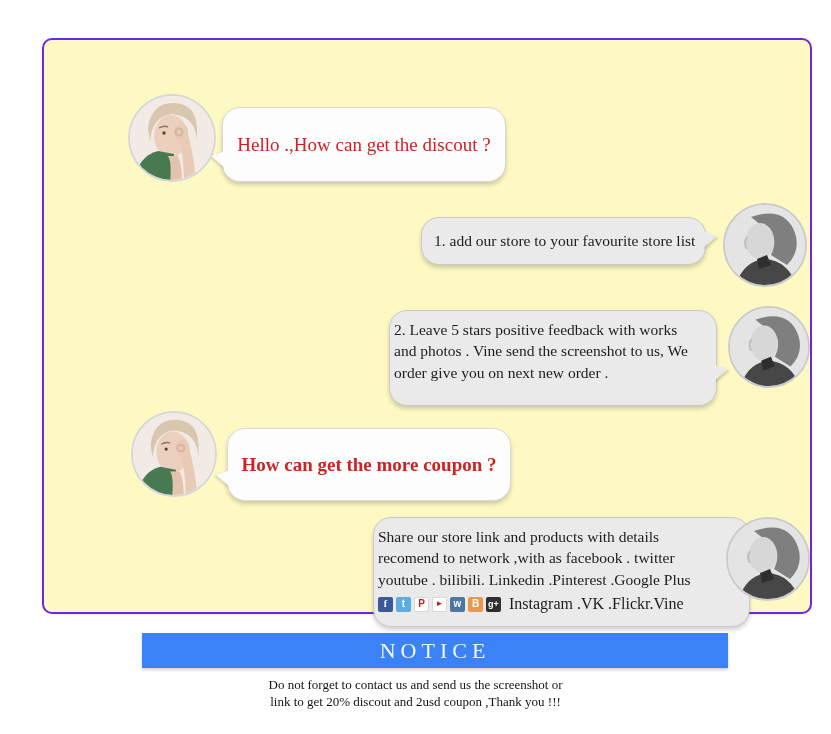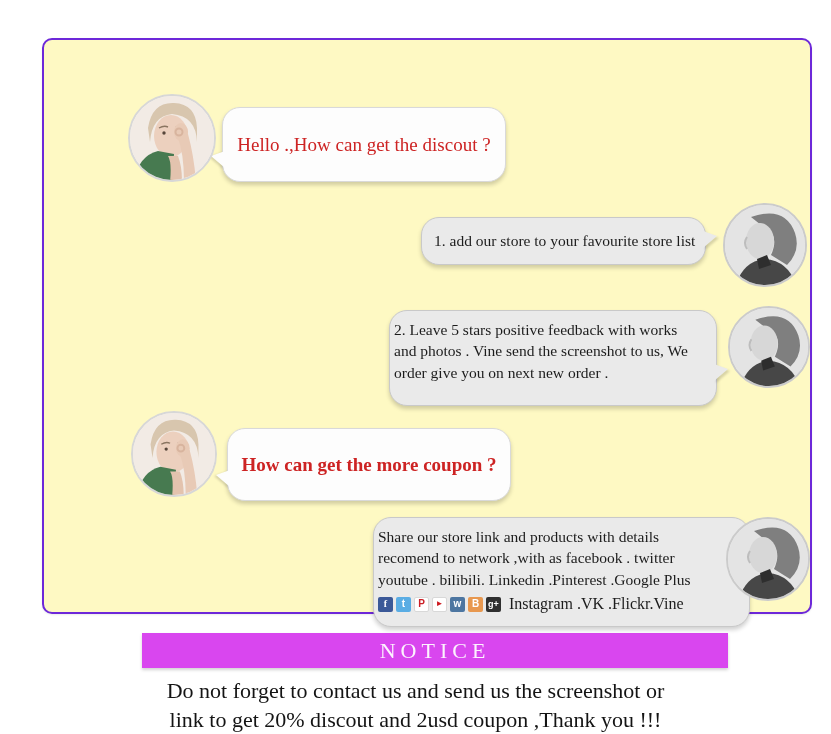--- a/index.html
+++ b/index.html
@@ -43,25 +43,25 @@
       font-family:"Liberation Sans","DejaVu Sans",sans-serif;font-weight:bold;font-size:10px;line-height:1;}
   .si-facebook{background:#3b5998;color:#fff;font-family:"Liberation Serif",serif;}
   .si-twitter{background:#5aade4;color:#fff;}
   .si-pinterest{background:#ffffff;border:1px solid #d8d8d8;color:#cb2027;}
   .si-youtube{background:#ffffff;border:1px solid #d8d8d8;color:#cc181e;font-size:8px;}
   .si-vk{background:#4d76a1;color:#fff;}
   .si-blogger{background:#e8984f;color:#fff;}
   .si-google-plus{background:#2f2f2f;color:#fff;font-size:9px;}
   .icon-caption{font-size:16px;color:#1c1c1c;margin-left:5px;white-space:nowrap;}
   .notice{position:absolute;left:142px;top:633px;width:586px;height:35px;
-      background:#d946ef;color:rgba(255,255,255,0.93);font-size:22px;letter-spacing:5px;
+      background:#3b82f6;color:rgba(255,255,255,0.93);font-size:22px;letter-spacing:5px;
       display:flex;align-items:center;justify-content:center;
       box-shadow:0 2px 3px rgba(0,0,0,0.18);}
   .footer{position:absolute;left:0;top:676px;width:831px;text-align:center;
-      font-size:22px;line-height:1.34;color:#141414;}
+      font-size:13px;line-height:1.34;color:#141414;}
 </style>
 </head>
 <body>
 
 <div class="page">
 
   <div class="chat-frame">
 
     <div class="avatar m1-avatar">
       <svg width="88" height="88" viewBox="0 0 88 88">

